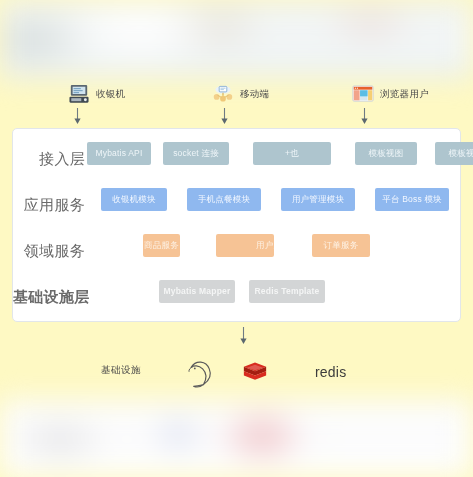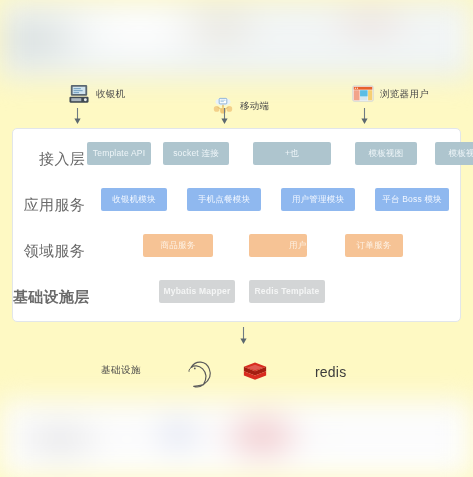--- a/index.html
+++ b/index.html
@@ -229,21 +229,21 @@
         <rect x="6" y="4.4" width="8" height="1.3" fill="#7da7c4"></rect>
         <rect x="6" y="6.6" width="10" height="1.3" fill="#7da7c4"></rect>
         <rect x="6" y="8.8" width="6" height="1.3" fill="#7da7c4"></rect>
         <rect x="1.5" y="14" width="21" height="6.5" rx="1.2" fill="#404a52"></rect>
         <rect x="3.5" y="15.6" width="11" height="3.3" fill="#aab5bd"></rect>
         <circle cx="19" cy="17.3" r="1.6" fill="#e8edf0"></circle>
       </svg>
       <span class="client-label">收银机</span>
     </div>
 
-    <div class="client" style="left:212px; top:4px;margin-top:12px;">
+    <div class="client" style="left:212px; top:4px;">
       <svg class="client-icon" viewBox="0 0 26 22">
         <ellipse cx="13" cy="6" rx="9" ry="4.6" fill="#e9f2fa"></ellipse>
         <rect x="8.5" y="2" width="9" height="6.5" rx="1" fill="#ffffff" stroke="#7fa9cf" stroke-width="1"></rect>
         <rect x="10" y="3.6" width="6" height="1" fill="#9fc3e0"></rect>
         <rect x="10" y="5.4" width="4" height="1" fill="#9fc3e0"></rect>
         <path d="M13 9.5 L13 13" stroke="#d8a33a" stroke-width="1.2"></path>
         <circle cx="5.5" cy="14.5" r="3.4" fill="#f3d08a"></circle>
         <circle cx="13" cy="16.5" r="3.4" fill="#f0c878"></circle>
         <circle cx="20.5" cy="14.5" r="3.4" fill="#f3d08a"></circle>
         <path d="M6.5 12.5 L11 14.8 M19.5 12.5 L15 14.8" stroke="#e0bb6a" stroke-width="1"></path>
@@ -277,42 +277,42 @@
   <svg class="down-arrow" style="left:360px; top:108px;" viewBox="0 0 9 16">
     <path d="M4.5 0 L4.5 11" stroke="#6f7b84" stroke-width="1.1"></path>
     <path d="M4.5 16 L1.4 10.5 L7.6 10.5 Z" fill="#5c686f"></path>
   </svg>
 
   <div id="arch-box">
 
     <div id="row-access" class="layer-row">
       <div class="layer-label">接入层</div>
       <div class="layer-items">
-        <div class="node" style="width:64px; margin-left:2px;">Template API</div>
+        <div class="node" style="width:64px; margin-left:2px;">Mybatis API</div>
         <div class="node" style="width:66px; margin-left:12px;">socket 连接</div>
         <div class="node" style="width:78px; margin-left:24px;">+也</div>
         <div class="node" style="width:62px; margin-left:24px;">模板视图</div>
         <div class="node" style="width:62px; margin-left:18px;">模板视图</div>
       </div>
     </div>
 
     <div id="row-application" class="layer-row">
       <div class="layer-label">应用服务</div>
       <div class="layer-items">
         <div class="node" style="width:66px; margin-left:16px;">收银机模块</div>
         <div class="node" style="width:74px; margin-left:20px;">手机点餐模块</div>
         <div class="node" style="width:74px; margin-left:20px;">用户管理模块</div>
         <div class="node" style="width:74px; margin-left:20px;">平台 Boss 模块</div>
       </div>
     </div>
 
     <div id="row-domain" class="layer-row">
       <div class="layer-label">领域服务</div>
       <div class="layer-items">
-        <div class="node" style="width:70px; margin-left:58px;">商品服务</div>
+        <div class="node" style="width:37px; margin-left:58px;">商品服务</div>
         <div class="node" style="width:58px; margin-left:36px;padding-left:40px;">用户服务</div>
         <div class="node" style="width:58px; margin-left:38px;">订单服务</div>
       </div>
     </div>
 
     <div id="row-infra" class="layer-row">
       <div class="layer-label">基础设施层</div>
       <div class="layer-items">
         <div class="node" style="width:76px; margin-left:74px;">Mybatis Mapper</div>
         <div class="node" style="width:76px; margin-left:14px;">Redis Template</div>

